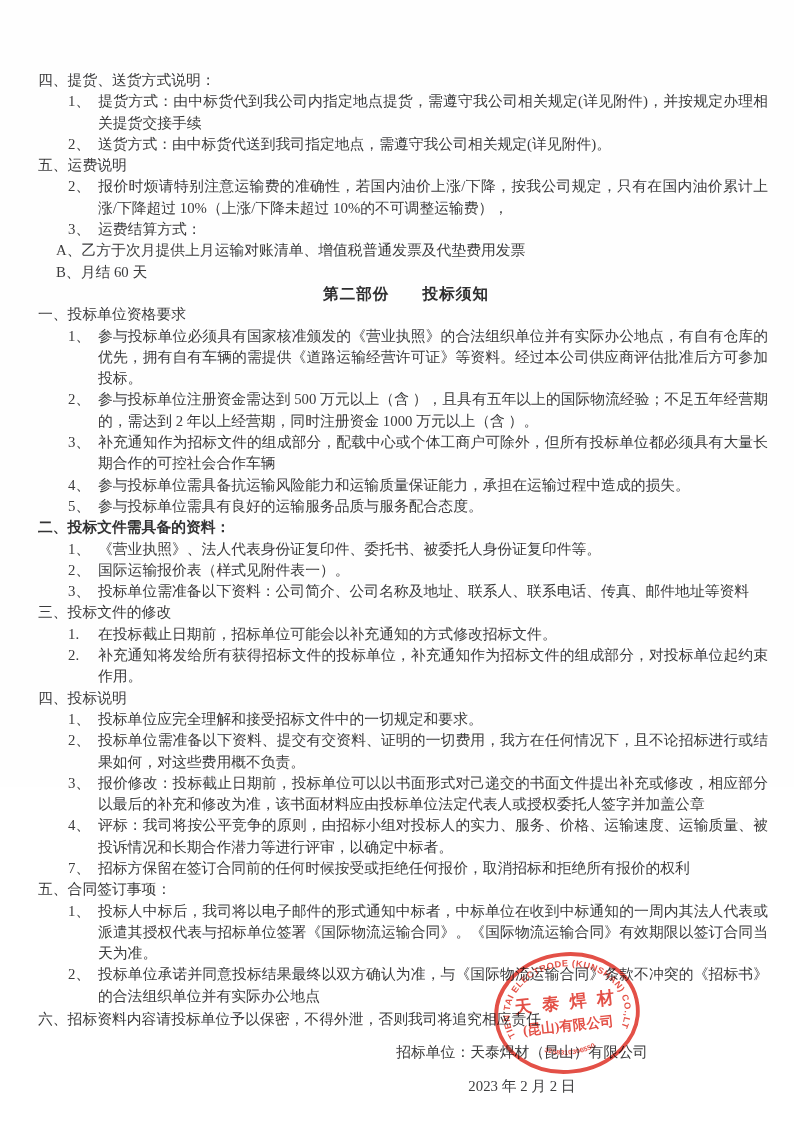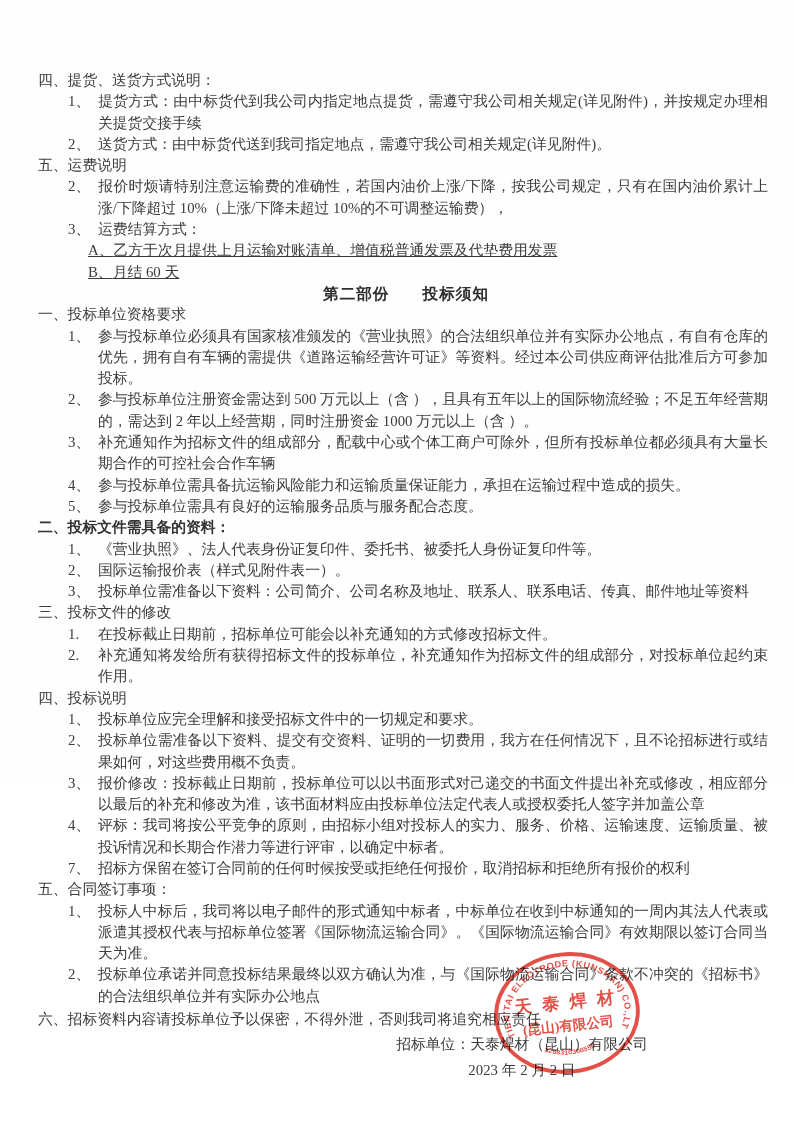--- a/index.html
+++ b/index.html
@@ -27,39 +27,39 @@
   .lvl-1{
     padding-left:98px;
     text-indent:-30px;
     text-align:justify;
   }
   .lvl-1 .marker{
     display:inline-block;
     width:30px;
     text-indent:0;
   }
-  .lvl-2{padding-left:88px;text-decoration:underline;}
+  .lvl-2{padding-left:56px;}
   .lvl-title{
     text-align:center;
     font-weight:bold;
     font-size:15.6px;
     color:#2e2e2f;
     letter-spacing:1px;
     padding-left:44px;
   }
   .bold{font-weight:bold;color:#333334;}
   .space-before{margin-top:2px;}
   .closer{
     position:absolute;
     top:1030px;left:266px;right:16px;
     text-align:center;
     font-size:14.8px;
     line-height:21.5px;
   }
-  .closer-line{margin:4px;}
+  .closer-line{margin:12px;}
   .stamp{
     position:absolute;
     left:491px;top:948px;
     width:152px;height:130px;
     transform:rotate(-6deg);
     opacity:0.88;
     mix-blend-mode:multiply;
     pointer-events:none;
   }
   .stamp svg{width:100%;height:100%;}

